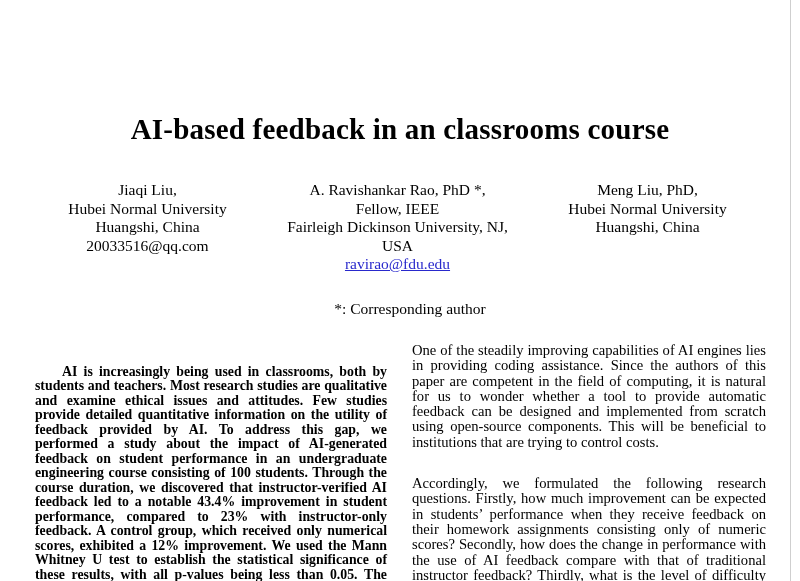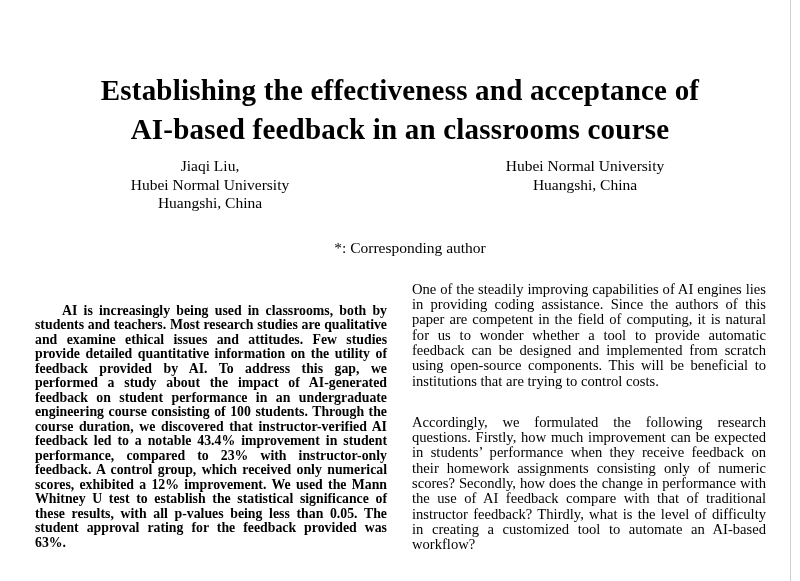--- a/index.html
+++ b/index.html
@@ -27,21 +27,21 @@
   .title {
     margin-top: 71px;
     text-align: center;
     font-size: 29px;
     font-weight: bold;
     line-height: 39px;
     letter-spacing: 0.2px;
   }
   .authors-row {
     display: flex;
-    margin: 8px 35px 0 30px;
+    margin: 32px 35px 0 30px;
     gap: 15px;
   }
   .author-col {
     flex: 1;
     text-align: center;
     font-size: 15.5px;
     line-height: 18.6px;
   }
   .author-col .line { display: block; }
   .email-link {
@@ -91,31 +91,39 @@
   }
   .col-right .para { margin: 4px; }
   .col-right .para + .para { margin-top: 26px; }
 </style>
 </head>
 <body>
 
 <div class="page-edge"></div>
 
 <div class="title">
-  <span>Establishing the effectiveness and acceptance of</span><br>
+  <br>
   <span>AI-based feedback in an classrooms course</span>
 </div>
 
 <div class="authors-row">
   <div class="author-col">
     <span class="line">Jiaqi Liu,</span>
     <span class="line">Hubei Normal University</span>
     <span class="line">Huangshi, China</span>
+    <span class="line">20033516@qq.com</span>
   </div>
   <div class="author-col">
+    <span class="line">A. Ravishankar Rao, PhD *,</span>
+    <span class="line">Fellow, IEEE</span>
+    <span class="line">Fairleigh Dickinson University, NJ, USA</span>
+    <span class="line"><a class="email-link">ravirao@fdu.edu</a></span>
+  </div>
+  <div class="author-col">
+    <span class="line">Meng Liu, PhD,</span>
     <span class="line">Hubei Normal University</span>
     <span class="line">Huangshi, China</span>
   </div>
 </div>
 
 <div class="corresponding">*: Corresponding author</div>
 
 <div class="columns">
   <div class="col-left">
     <div class="abstract-body">AI is increasingly being used in classrooms, both by students and teachers. Most research studies are qualitative and examine ethical issues and attitudes. Few studies provide detailed quantitative information on the utility of feedback provided by AI. To address this gap, we performed a study about the impact of AI-generated feedback on student performance in an undergraduate engineering course consisting of 100 students. Through the course duration, we discovered that instructor-verified AI feedback led to a notable 43.4% improvement in student performance, compared to 23% with instructor-only feedback. A control group, which received only numerical scores, exhibited a 12% improvement. We used the Mann Whitney U test to establish the statistical significance of these results, with all p-values being less than 0.05. The student approval rating for the feedback provided was 63%.</div>

